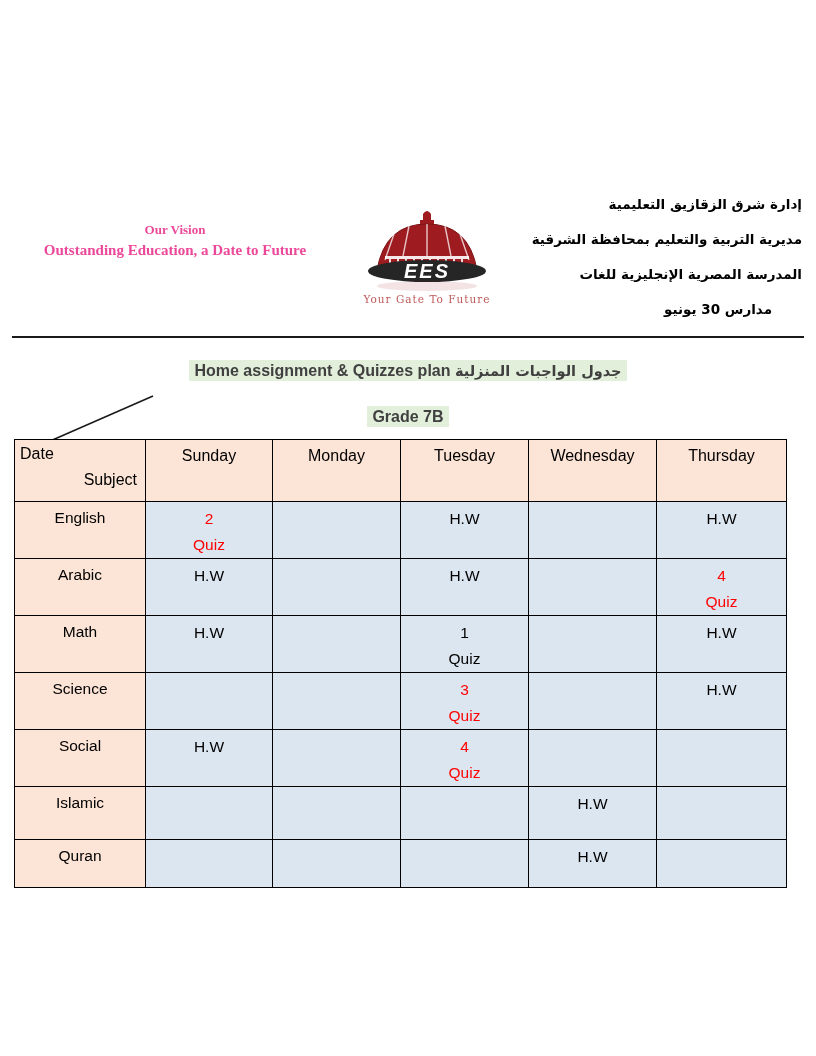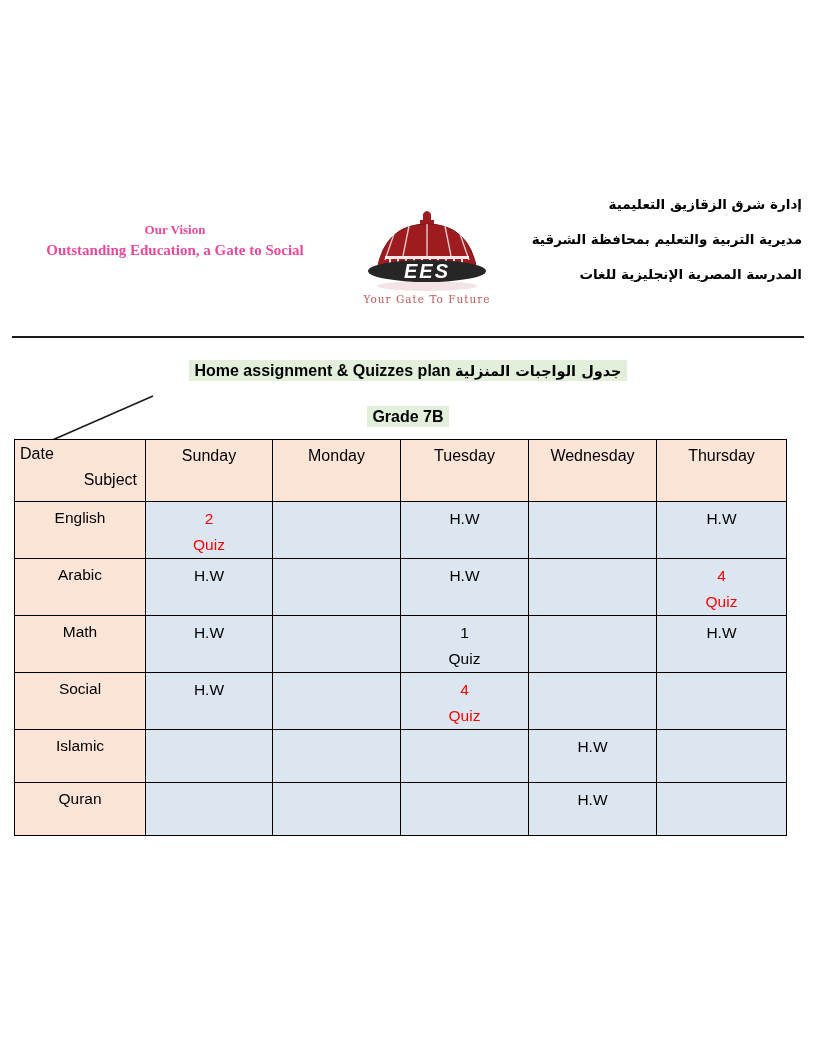--- a/index.html
+++ b/index.html
@@ -37,21 +37,21 @@
   .rule {
     position:absolute; top:336px; left:12px; width:792px;
     border-top:2px solid #1a1a1a;
   }
 
   
   .doc-title { position:absolute; top:362px; left:0; width:100%; text-align:center; }
   .highlight {
     background:var(--highlight,#e2efda);
     padding:2px 5px;
-    font-weight:bold; font-size:16px; color:#000000;
+    font-weight:bold; font-size:16px; color:#404040;
   }
   .doc-title .ar { font-family:"DejaVu Sans", sans-serif; font-size:14.5px; }
   .grade-line { position:absolute; top:400px; left:0; width:100%; text-align:center;margin-top:8px; }
 
   
   .overlay { position:absolute; left:0; top:0; width:816px; height:1056px; pointer-events:none; }
 
   
   table.plan {
     position:absolute; left:14px; top:439px;
@@ -89,21 +89,21 @@
     color:#b23b3b; opacity:.85;
   }
 </style>
 </head>
 <body>
 
 <div class="page" style="--header-fill: #fce4d6; --day-fill: #dce6f1; --highlight: #e2efda; --quiz-red: #ff0000;">
 
   <div class="vision">
     <div class="vision-title">Our Vision</div>
-    <div class="vision-subtitle">Outstanding Education, a Gate to Social</div>
+    <div class="vision-subtitle">Outstanding Education, a Date to Future</div>
   </div>
 
   <div class="logo">
     <svg width="150" height="84" viewBox="0 0 150 84">
 
       <path d="M71,6 Q75,0 79,6 L79,12 L71,12 Z" fill="#9e1c20"></path>
       <rect x="68" y="12" width="14" height="7" fill="#9e1c20"></rect>
 
       <path d="M25,62 Q33,16 75,16 Q117,16 125,62 Z" fill="#9e1c20"></path>
       <path d="M25,62 Q33,16 75,16 Q117,16 125,62 Z" fill="none" stroke="#7c1417" stroke-width="1"></path>
@@ -118,20 +118,21 @@
 
       <ellipse cx="75" cy="78" rx="50" ry="5" fill="#9e1c20" opacity="0.12"></ellipse>
     </svg>
     <div class="logo-tagline">Your Gate To Future</div>
   </div>
 
   <div class="arabic-header">
     <div>إدارة شرق الزقازيق التعليمية</div>
     <div>مديرية التربية والتعليم بمحافظة الشرقية</div>
     <div>المدرسة المصرية الإنجليزية للغات</div>
+    <div>مدارس 30 يونيو</div>
   </div>
 
   <div class="rule"></div>
 
   <div class="doc-title">
     <span class="highlight"><span class="en">Home assignment &amp; Quizzes plan</span>&nbsp;<span class="ar">جدول الواجبات المنزلية</span></span>
   </div>
 
   <div class="grade-line">
     <span class="highlight">Grade 7B</span>
@@ -203,20 +204,33 @@
           <td>
             <div>1</div>
             <div>Quiz</div>
           </td>
           <td></td>
           <td>
             <div>H.W</div>
           </td>
         </tr>
         <tr>
+          <th>Science</th>
+          <td></td>
+          <td></td>
+          <td>
+            <div class="red">3</div>
+            <div class="red">Quiz</div>
+          </td>
+          <td></td>
+          <td>
+            <div>H.W</div>
+          </td>
+        </tr>
+        <tr>
           <th>Social</th>
           <td>
             <div>H.W</div>
           </td>
           <td></td>
           <td>
             <div class="red">4</div>
             <div class="red">Quiz</div>
           </td>
           <td></td>

